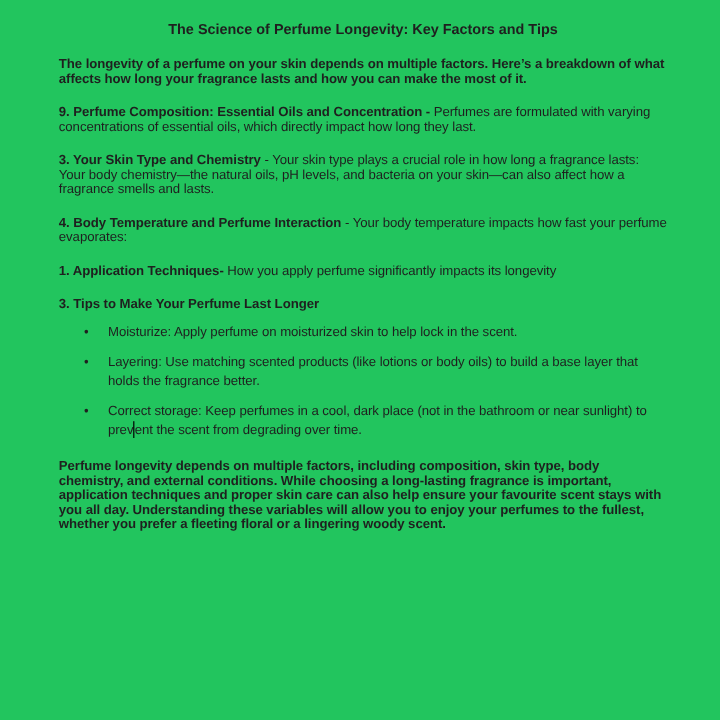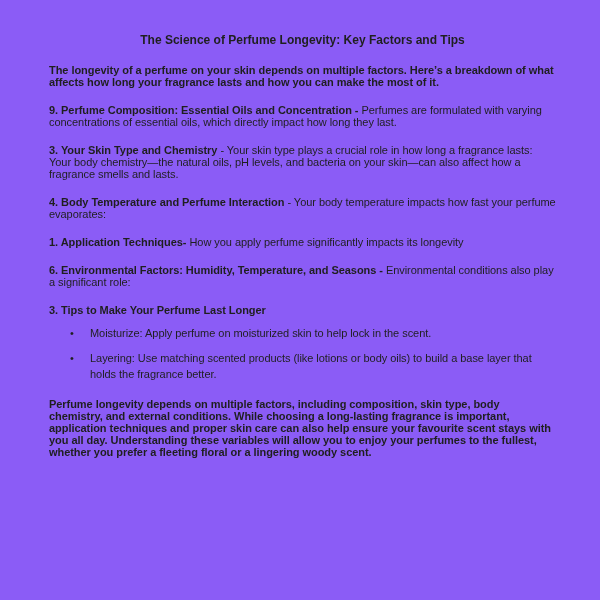--- a/index.html
+++ b/index.html
@@ -11,22 +11,22 @@
     width: 600px;
     height: 600px;
     overflow: hidden;
     font-family: "Liberation Sans", "DejaVu Sans", sans-serif;
     color: #1f1f1f;
   }
   .doc {
     box-sizing: border-box;
     width: 600px;
     height: 600px;
-    padding: 32px 44px 0 49px;
-    background: #8b5cf6;
+    padding: 16px 44px 0 49px;
+    background: #22c55e;
   }
   .doc-title {
     font-size: 12px;
     font-weight: 700;
     text-align: center;
     line-height: 16px;
     margin: 0 0 13px 0;
   }
   p.para {
     font-size: 11px;
@@ -78,24 +78,24 @@
 
   <p class="para"><strong>9. Perfume Composition: Essential Oils and Concentration -</strong><span> Perfumes are formulated with varying concentrations of essential oils, which directly impact how long they last.</span></p>
 
 
   <p class="para"><strong>3. Your Skin Type and Chemistry</strong><span> - Your skin type plays a crucial role in how long a fragrance lasts: Your body chemistry—the natural oils, pH levels, and bacteria on your skin—can also affect how a fragrance smells and lasts.</span></p>
 
   <p class="para"><strong>4. Body Temperature and Perfume Interaction</strong><span> - Your body temperature impacts how fast your perfume evaporates:</span></p>
 
   <p class="para"><strong>1. Application Techniques-</strong><span> How you apply perfume significantly impacts its longevity</span></p>
 
-  <p class="para"><strong>6. Environmental Factors: Humidity, Temperature, and Seasons -</strong><span> Environmental conditions also play a significant role:</span></p>
 
   <p class="para"><strong>3. Tips to Make Your Perfume Last Longer</strong><span></span></p>
 
   <ul class="tips-list">
     <li><span>Moisturize: Apply perfume on moisturized skin to help lock in the scent.</span></li>
     <li><span>Layering: Use matching scented products (like lotions or body oils) to build a base layer that holds the fragrance better.</span></li>
+    <li><span>Correct storage: Keep perfumes in a cool, dark place (not in the bathroom or near sunlight) to prev</span><span class="caret"></span><span>ent the scent from degrading over time.</span></li>
   </ul>
 
   <p class="para bold-para">Perfume longevity depends on multiple factors, including composition, skin type, body chemistry, and external conditions. While choosing a long-lasting fragrance is important, application techniques and proper skin care can also help ensure your favourite scent stays with you all day. Understanding these variables will allow you to enjoy your perfumes to the fullest, whether you prefer a fleeting floral or a lingering woody scent.</p>
 
 </div>
 
 </body></html>

